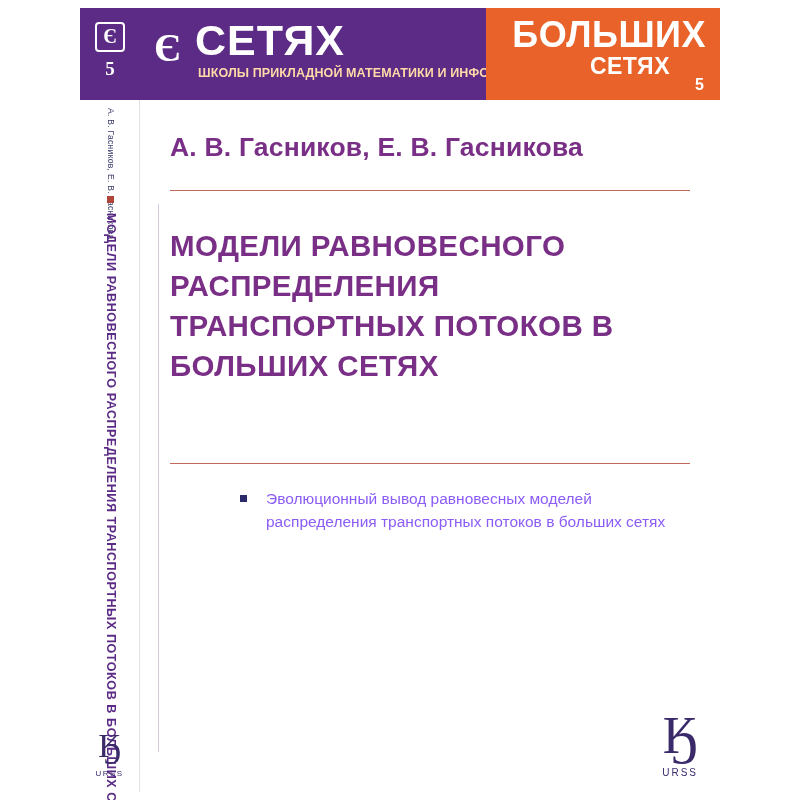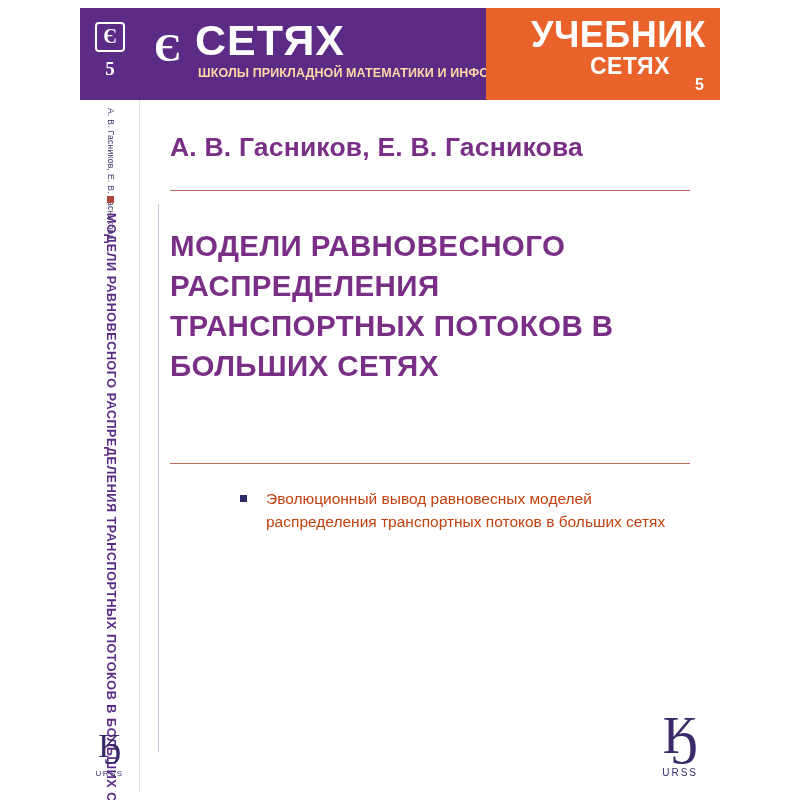--- a/index.html
+++ b/index.html
@@ -252,21 +252,21 @@
     letter-spacing: 0.4px;
     text-transform: uppercase;
   }
 
   
   .bullets {
     position: absolute;
     left: 100px;
     top: 480px;
     width: 430px;
-    color: #c2410c;
+    color: #8b5cf6;
     font-size: 15.5px;
     line-height: 22.5px;
   }
   .bullet {
     position: relative;
     padding-left: 26px;
     margin-bottom: 18px;
   }
   .bullet .dot {
     position: absolute;
@@ -322,21 +322,21 @@
     </div>
   </div>
 
   <div class="front">
 
     <div class="band">
       <div class="band-e">Є</div>
       <div class="band-fpmi">СЕТЯХ</div>
       <div class="band-sub">ШКОЛЫ ПРИКЛАДНОЙ МАТЕМАТИКИ И ИНФОРМАТИКИ</div>
       <div class="band-orange"></div>
-      <div class="band-uch">УЧЕБНИК</div>
+      <div class="band-uch">БОЛЬШИХ</div>
       <div class="band-mfti">СЕТЯХ</div>
       <div class="band-num">5</div>
     </div>
 
     <div class="vline"></div>
 
     <div class="authors">А. В. Гасников, Е. В. Гасникова</div>
 
     <div class="rule rule-top"></div>
 

